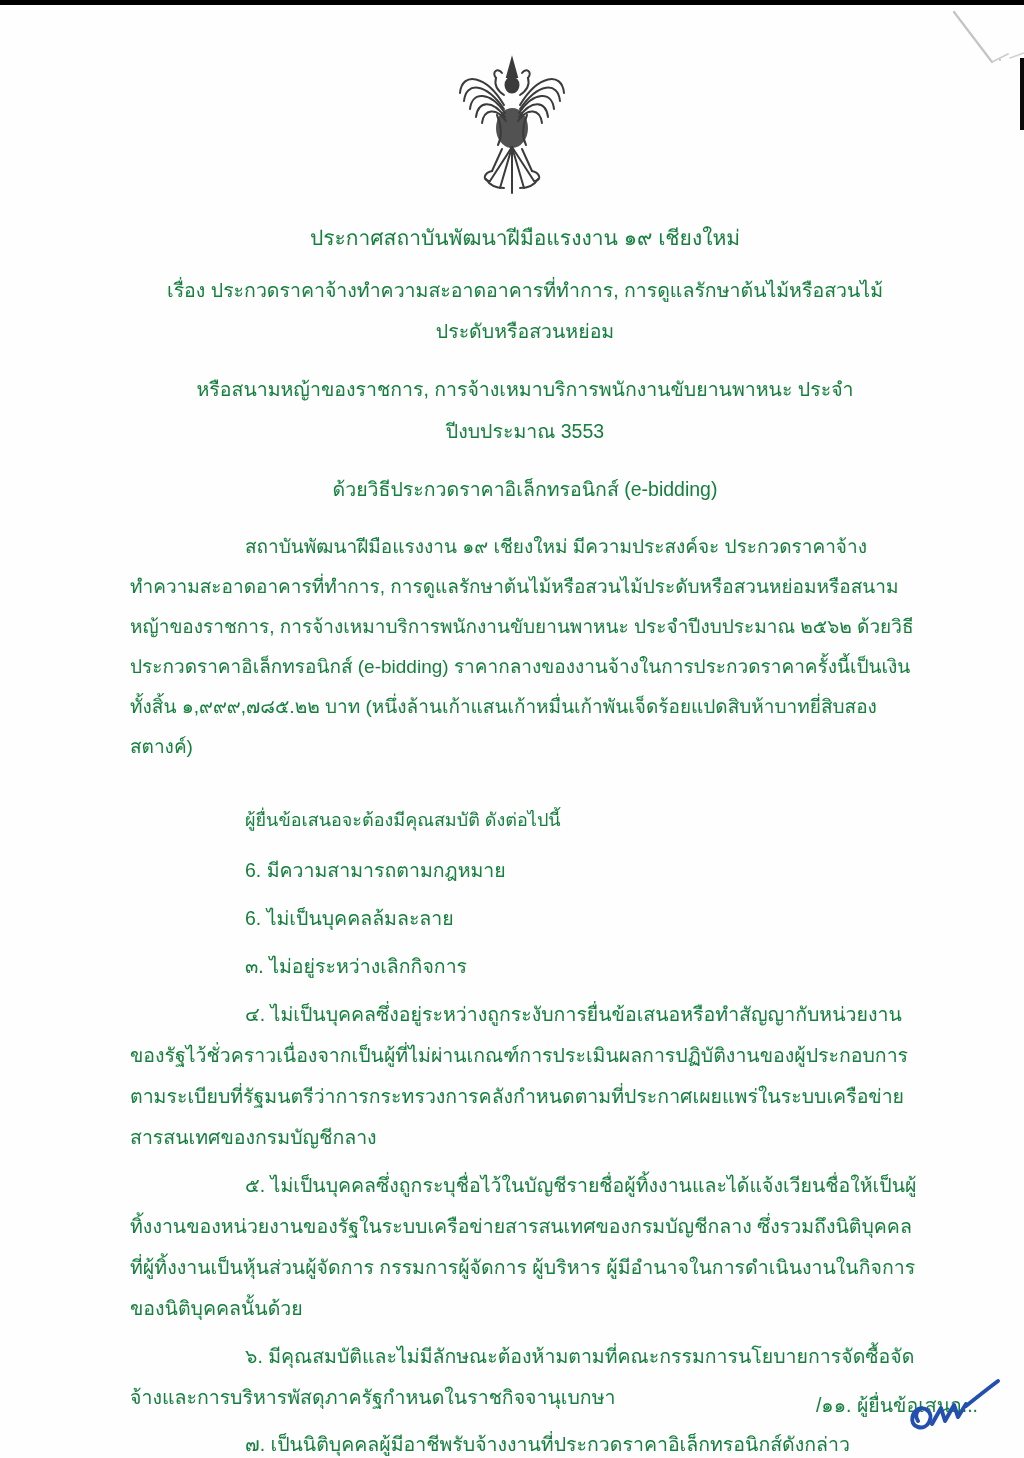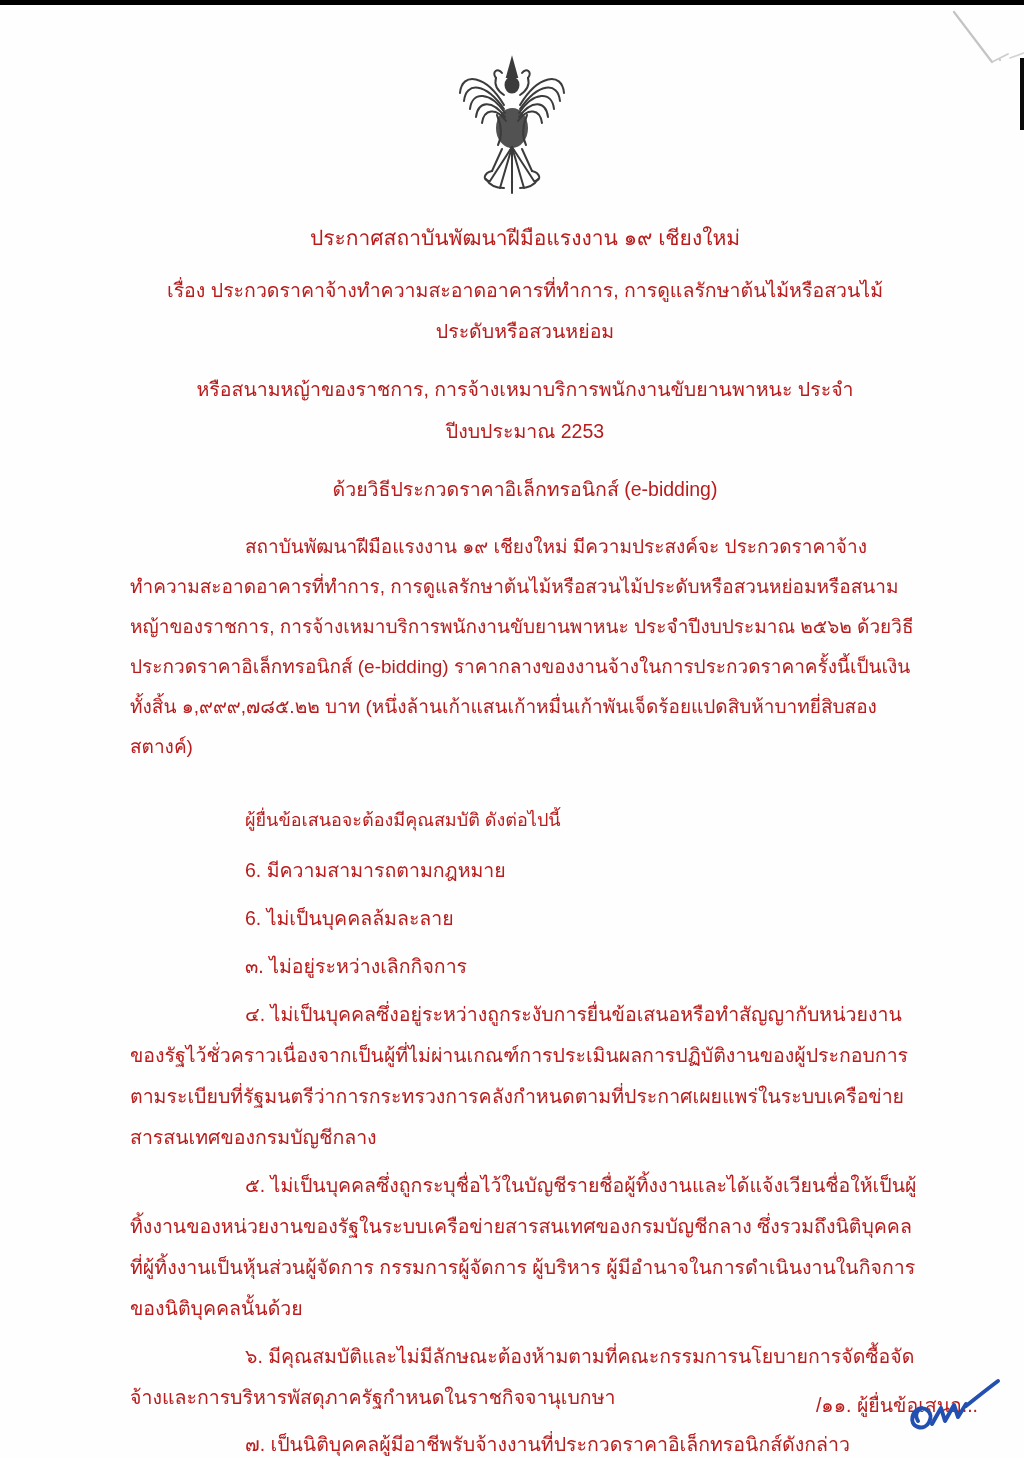--- a/index.html
+++ b/index.html
@@ -2,21 +2,21 @@
 <html lang="th"><head>
 <meta charset="utf-8">
 <style>
   html,body{margin:0;padding:0;background:#e9e9e9;}
   .page{
     position:relative;
     width:1024px;height:1458px;
     margin:0 auto;
     background:#fefefe;
     font-family:"Liberation Sans","DejaVu Sans",sans-serif;
-    color:#b91c1c;
+    color:#15803d;
     overflow:hidden;
   }
   .scan-strip-top{position:absolute;top:0;left:0;width:1024px;height:5px;background:#000;}
   .scan-strip-right{position:absolute;top:58px;right:0;width:4px;height:72px;background:#0a0a0a;}
   .crease{position:absolute;left:948px;top:4px;width:100px;height:80px;}
   .emblem{position:absolute;left:452px;top:54px;width:120px;height:154px;}
   .content{position:absolute;left:130px;top:222px;width:790px;}
   .title{font-size:21px;line-height:1.5;text-align:center;margin:0 0 12px 0;font-weight:normal;}
   .subject p{margin:16px;font-size:19.5px;line-height:2.15;text-align:center;}
   .intro{margin:12px 0 0 0;font-size:19px;line-height:2.1;text-indent:115px;text-align:left;}
@@ -77,21 +77,21 @@
       <path d="M80 116 c8 2 10 9 3 10"></path>
     </g>
   </svg>
 
   <div class="content">
 
     <h1 class="title">ประกาศสถาบันพัฒนาฝีมือแรงงาน ๑๙ เชียงใหม่</h1>
 
     <div class="subject">
       <p>เรื่อง ประกวดราคาจ้างทำความสะอาดอาคารที่ทำการ, การดูแลรักษาต้นไม้หรือสวนไม้ประดับหรือสวนหย่อม</p>
-      <p>หรือสนามหญ้าของราชการ, การจ้างเหมาบริการพนักงานขับยานพาหนะ ประจำปีงบประมาณ 2253</p>
+      <p>หรือสนามหญ้าของราชการ, การจ้างเหมาบริการพนักงานขับยานพาหนะ ประจำปีงบประมาณ 3553</p>
       <p>ด้วยวิธีประกวดราคาอิเล็กทรอนิกส์ (e-bidding)</p>
     </div>
 
     <p class="intro">สถาบันพัฒนาฝีมือแรงงาน ๑๙ เชียงใหม่ มีความประสงค์จะ ประกวดราคาจ้างทำความสะอาดอาคารที่ทำการ, การดูแลรักษาต้นไม้หรือสวนไม้ประดับหรือสวนหย่อมหรือสนามหญ้าของราชการ, การจ้างเหมาบริการพนักงานขับยานพาหนะ ประจำปีงบประมาณ ๒๕๖๒ ด้วยวิธีประกวดราคาอิเล็กทรอนิกส์ (e-bidding) ราคากลางของงานจ้างในการประกวดราคาครั้งนี้เป็นเงินทั้งสิ้น ๑,๙๙๙,๗๘๕.๒๒ บาท (หนึ่งล้านเก้าแสนเก้าหมื่นเก้าพันเจ็ดร้อยแปดสิบห้าบาทยี่สิบสองสตางค์)</p>
 
     <p class="qual-heading">ผู้ยื่นข้อเสนอจะต้องมีคุณสมบัติ ดังต่อไปนี้</p>
 
     <div class="qualifications">
       <p>6. มีความสามารถตามกฎหมาย</p>
       <p>6. ไม่เป็นบุคคลล้มละลาย</p>

